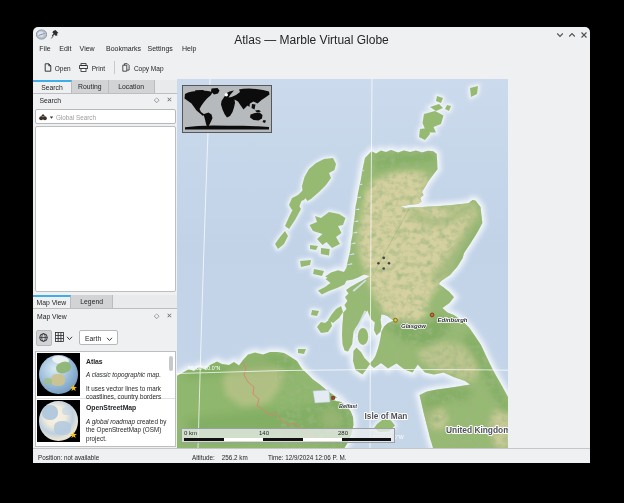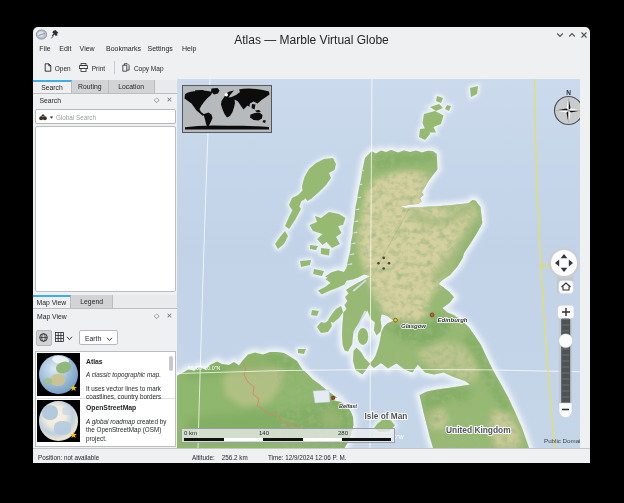--- a/index.html
+++ b/index.html
@@ -166,21 +166,21 @@
 
     <div style="position:absolute;right:2.5px;top:4px;width:4px;height:15px;background:#c6c8ca;border-radius:2px"></div>
   </div>
 
   <div class="abs" id="status">
     <span style="left:5px">Position: not available</span>
     <span style="left:159px">Altitude:&nbsp;&nbsp;&nbsp;&nbsp;256.2 km</span>
     <span style="left:235px">Time: 12/9/2024 12:06 P. M.</span>
   </div>
 
-  <div class="abs" style="left:144px;top:52px;width:403px;height:369px;overflow:hidden">
+  <div class="abs" style="left:144px;top:52px;width:331px;height:369px;overflow:hidden">
     <svg width="413" height="369" viewBox="0 0 413 369">
       <defs>
         <linearGradient id="sea" x1="0" y1="0" x2="0" y2="1">
           <stop offset="0" stop-color="#cbdaec"></stop>
           <stop offset="0.45" stop-color="#c2d3e8"></stop>
           <stop offset="1" stop-color="#c6d6e9"></stop>
         </linearGradient>
         <filter id="blur2" x="-30%" y="-30%" width="160%" height="160%">
             <feGaussianBlur stdDeviation="2"></feGaussianBlur>
           </filter>

